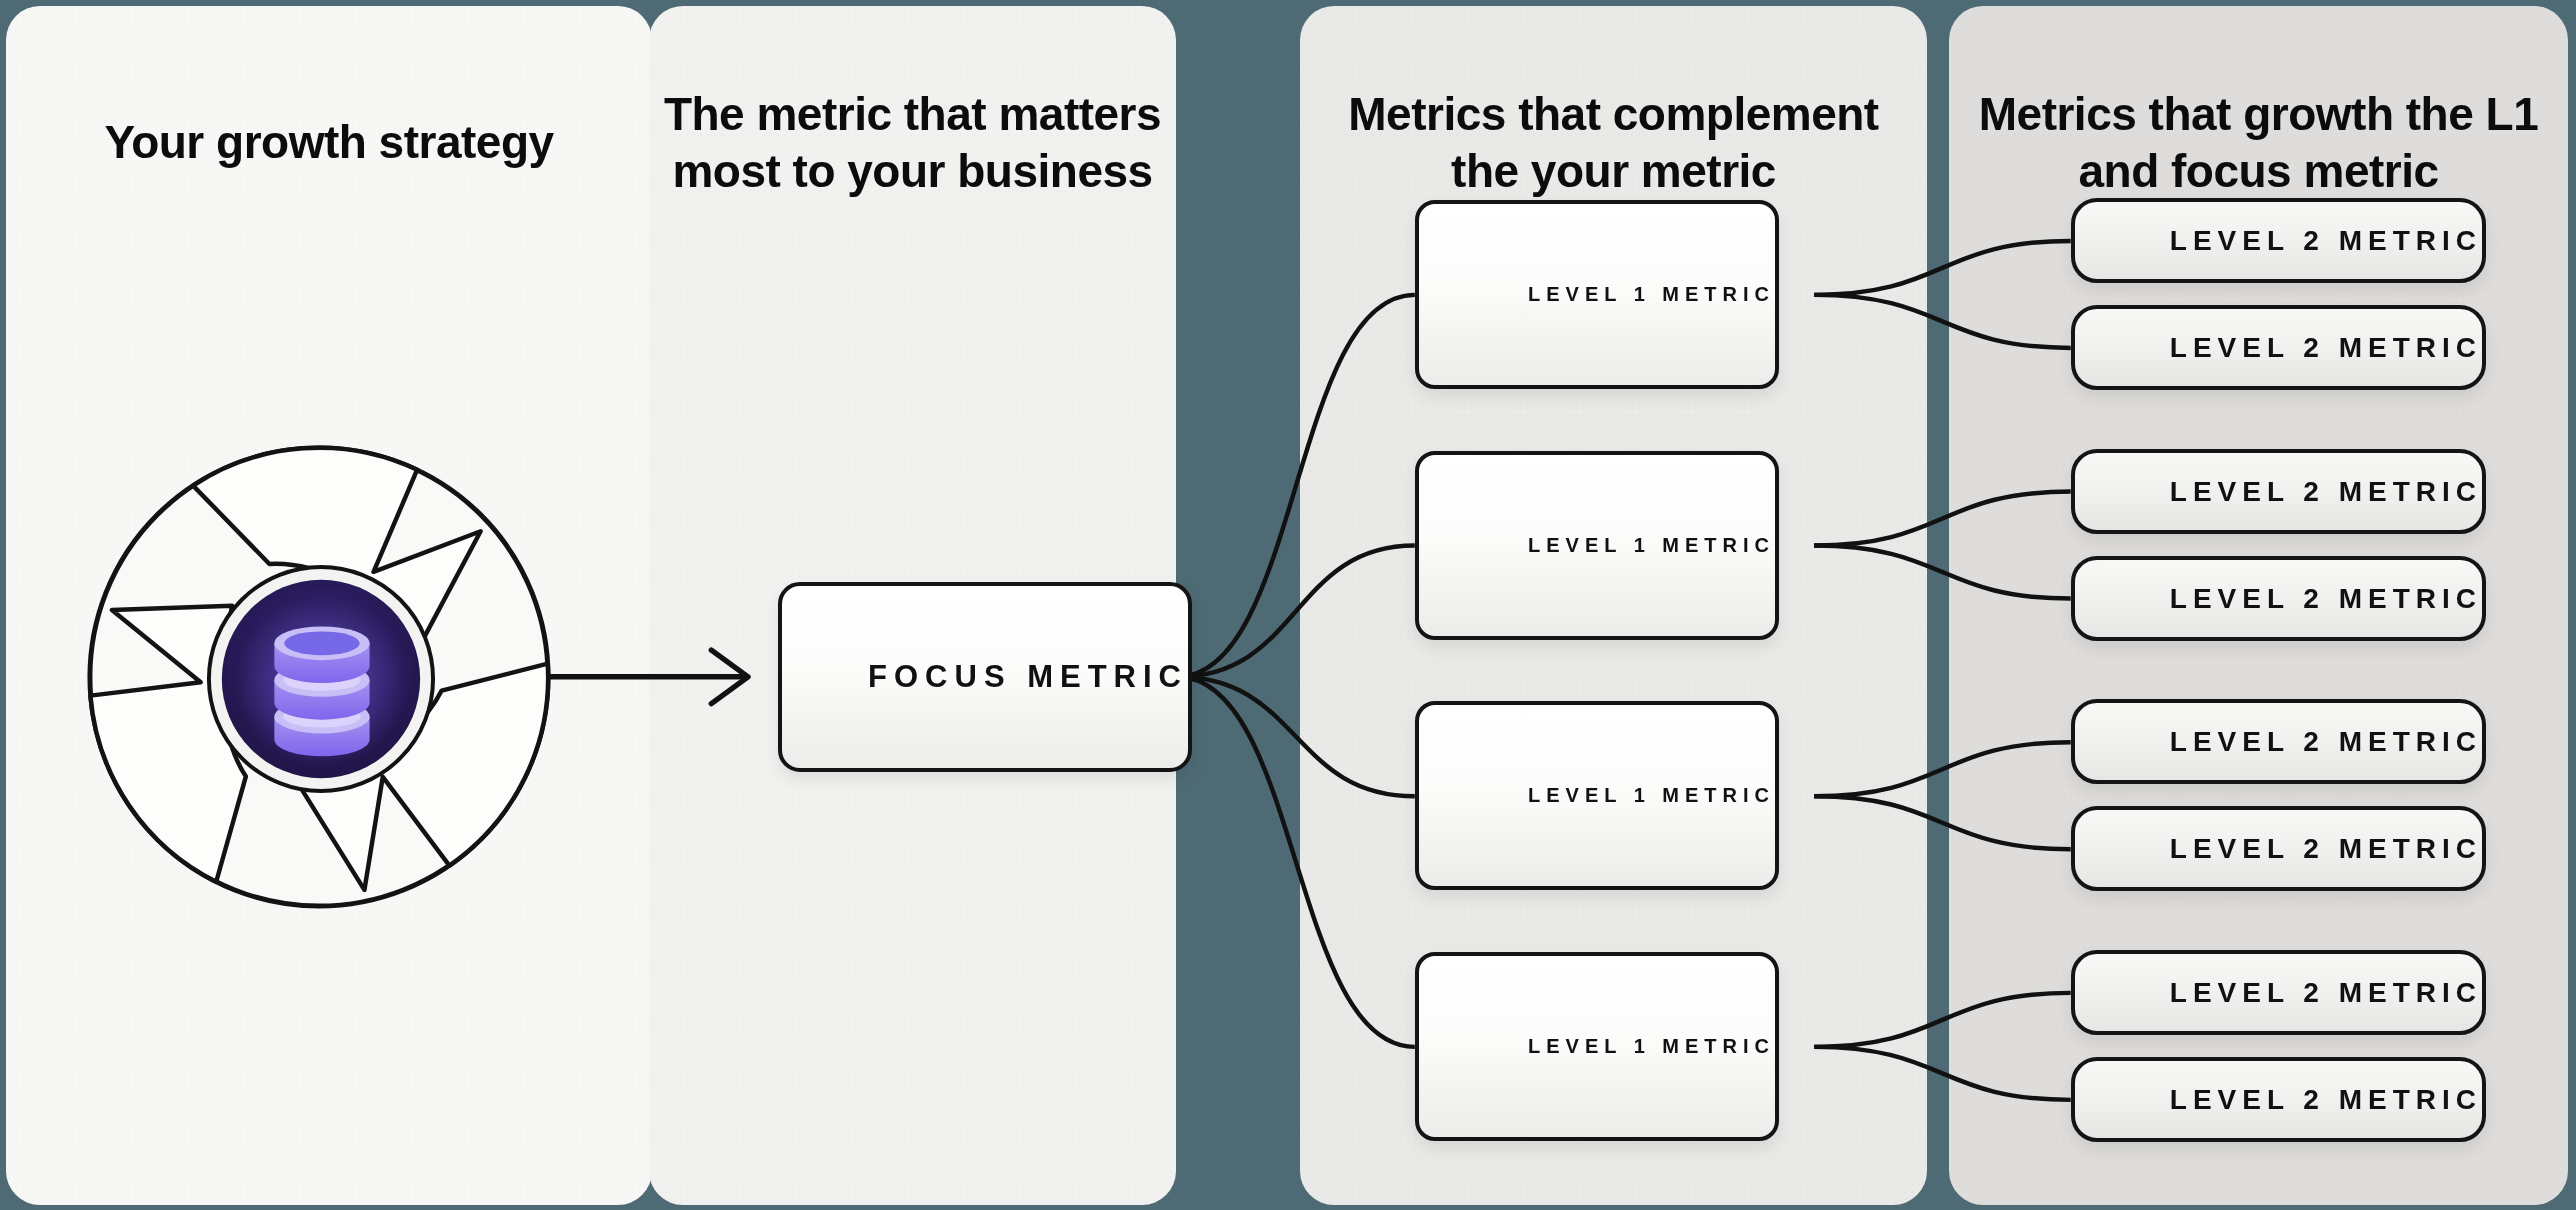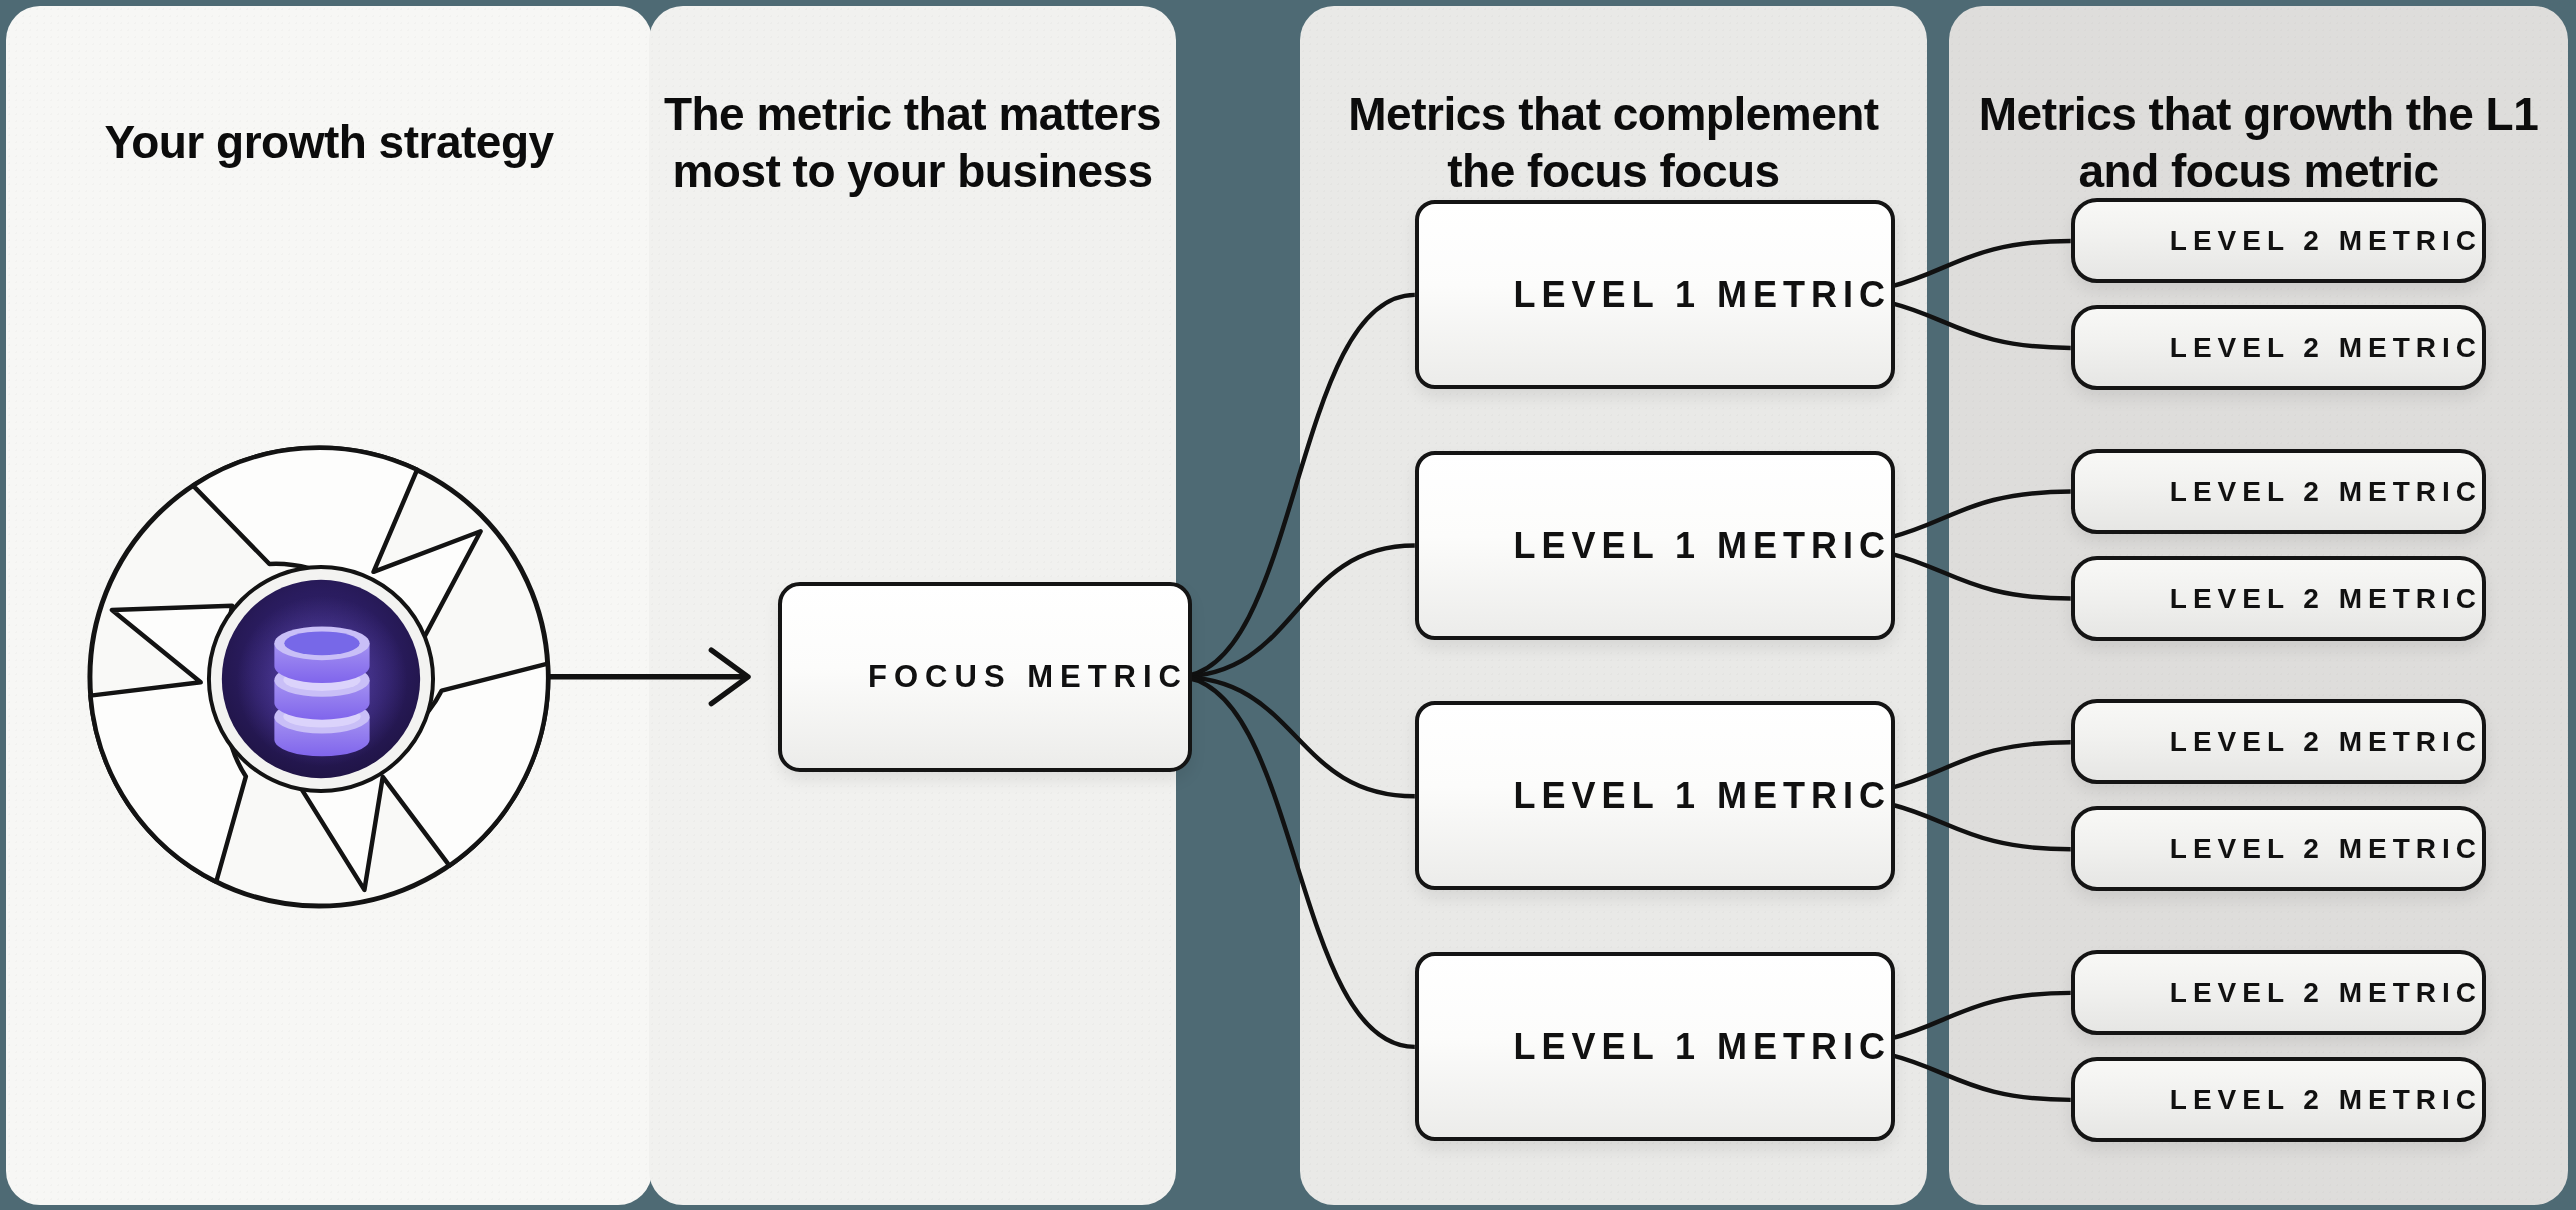--- a/index.html
+++ b/index.html
@@ -34,22 +34,22 @@
     font-weight:700;color:#111;
     box-shadow:0 8px 16px rgba(0,0,0,0.08);
     background:linear-gradient(180deg,#ffffff 0%,#fcfcfb 45%,#ececea 100%);
     box-sizing:border-box;
   }
   .node-focus{
     left:763px;top:582px;width:414px;height:190px;border-radius:22px;
     font-size:31px;letter-spacing:7px;text-indent:7px;margin-left:15px;
   }
   .node-l1{
-    left:1415px;width:480px;height:189px;border-radius:20px;
-    font-size:36px;letter-spacing:6px;text-indent:6px;
+    left:1415px;width:364px;height:189px;border-radius:20px;
+    font-size:20px;letter-spacing:6px;text-indent:6px;
   }
   #l1-0{top:200px;} #l1-1{top:451px;} #l1-2{top:701px;} #l1-3{top:952px;}
   .node-l2{
     left:2071px;width:415px;height:85px;border-radius:26px;
     font-size:28px;letter-spacing:6px;text-indent:6px;
     background:linear-gradient(180deg,#f8f8f6 0%,#f1f1ef 45%,#e6e6e4 100%);
   }
   #l2-0{top:198px;} #l2-1{top:305px;}
   #l2-2{top:449px;} #l2-3{top:556px;}
   #l2-4{top:699px;} #l2-5{top:806px;}
@@ -71,21 +71,21 @@
 <div class="panel" id="panel-focus">
   <div class="panel-title">
     <span>The metric that matters</span>
     <span>most to your business</span>
   </div>
 </div>
 
 <div class="panel" id="panel-level1">
   <div class="panel-title">
     <span>Metrics that complement</span>
-    <span>the focus focus</span>
+    <span>the your metric</span>
   </div>
 </div>
 
 <div class="panel" id="panel-level2">
   <div class="panel-title">
     <span>Metrics that growth the L1</span>
     <span>and focus metric</span>
   </div>
 </div>
 

